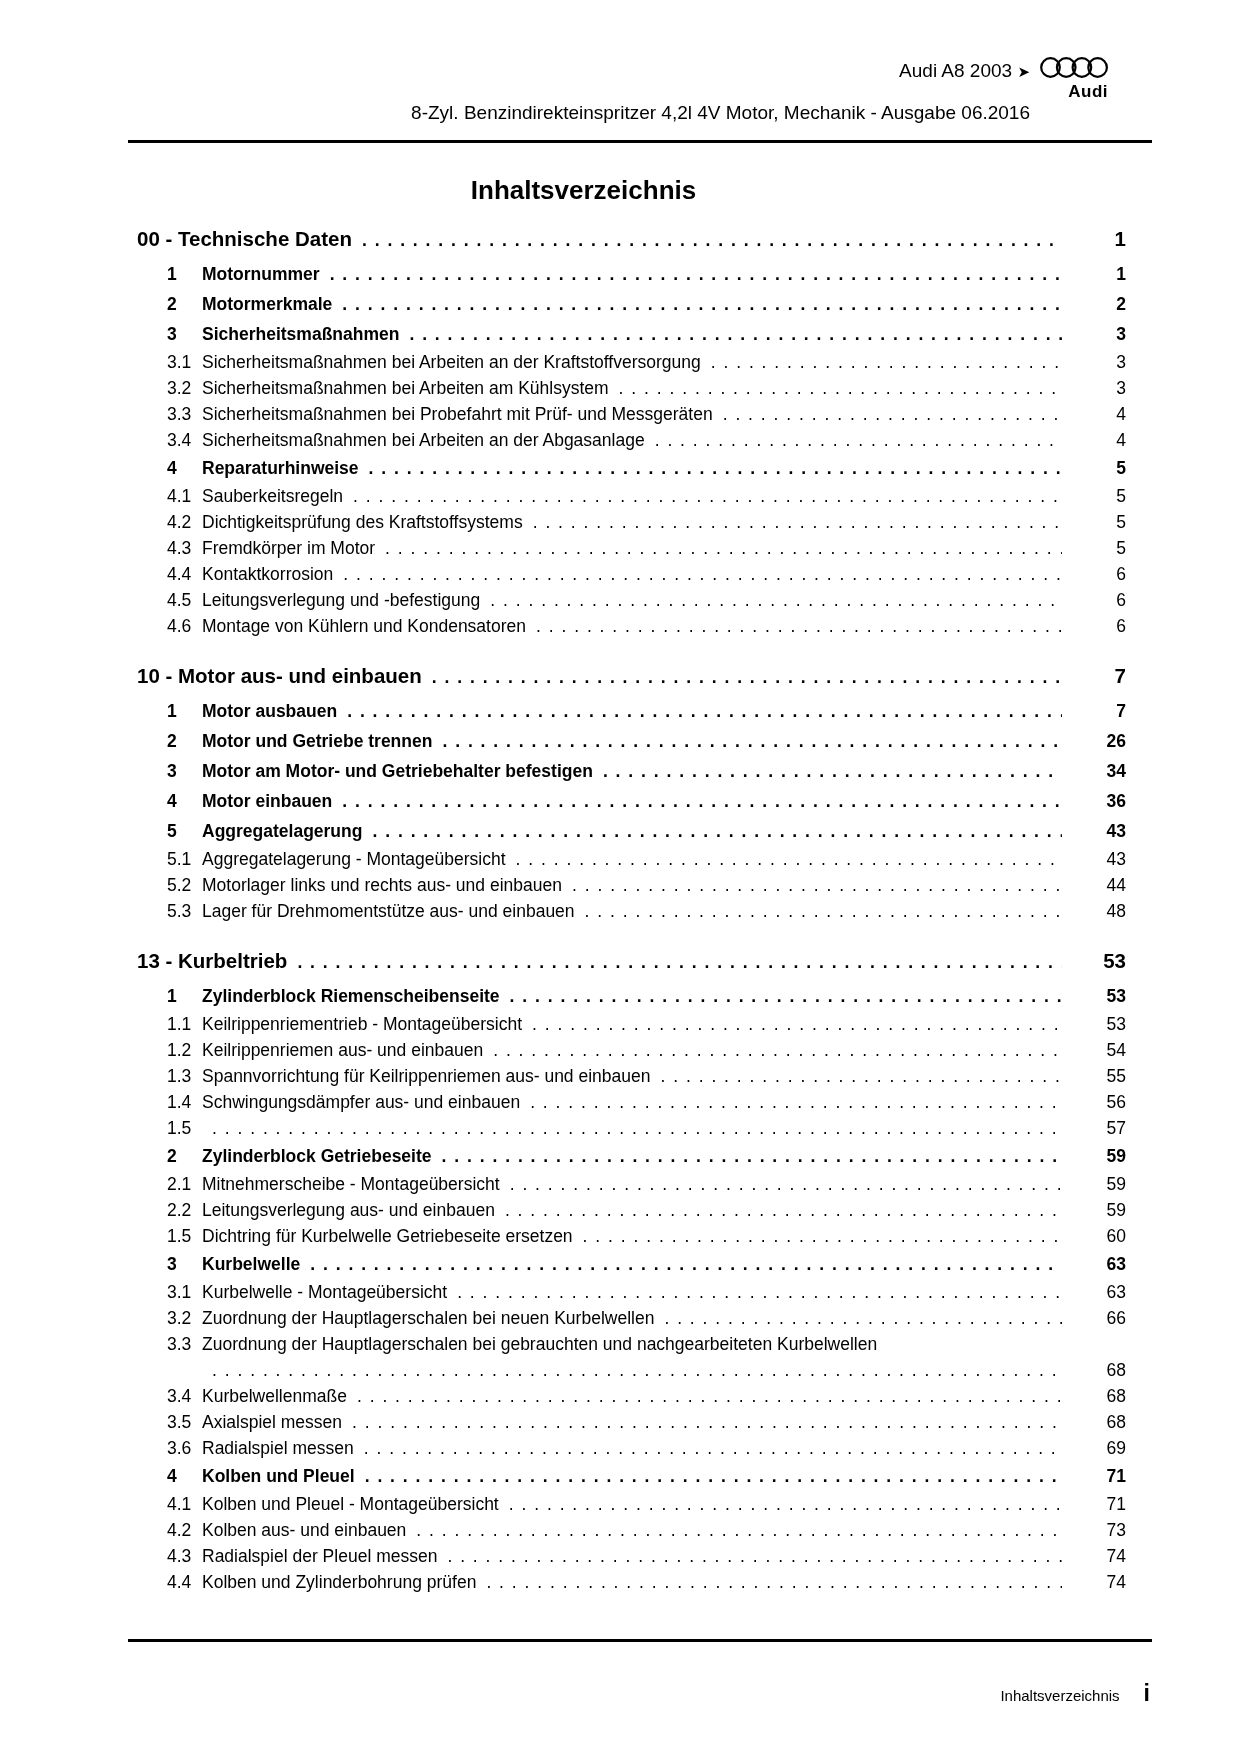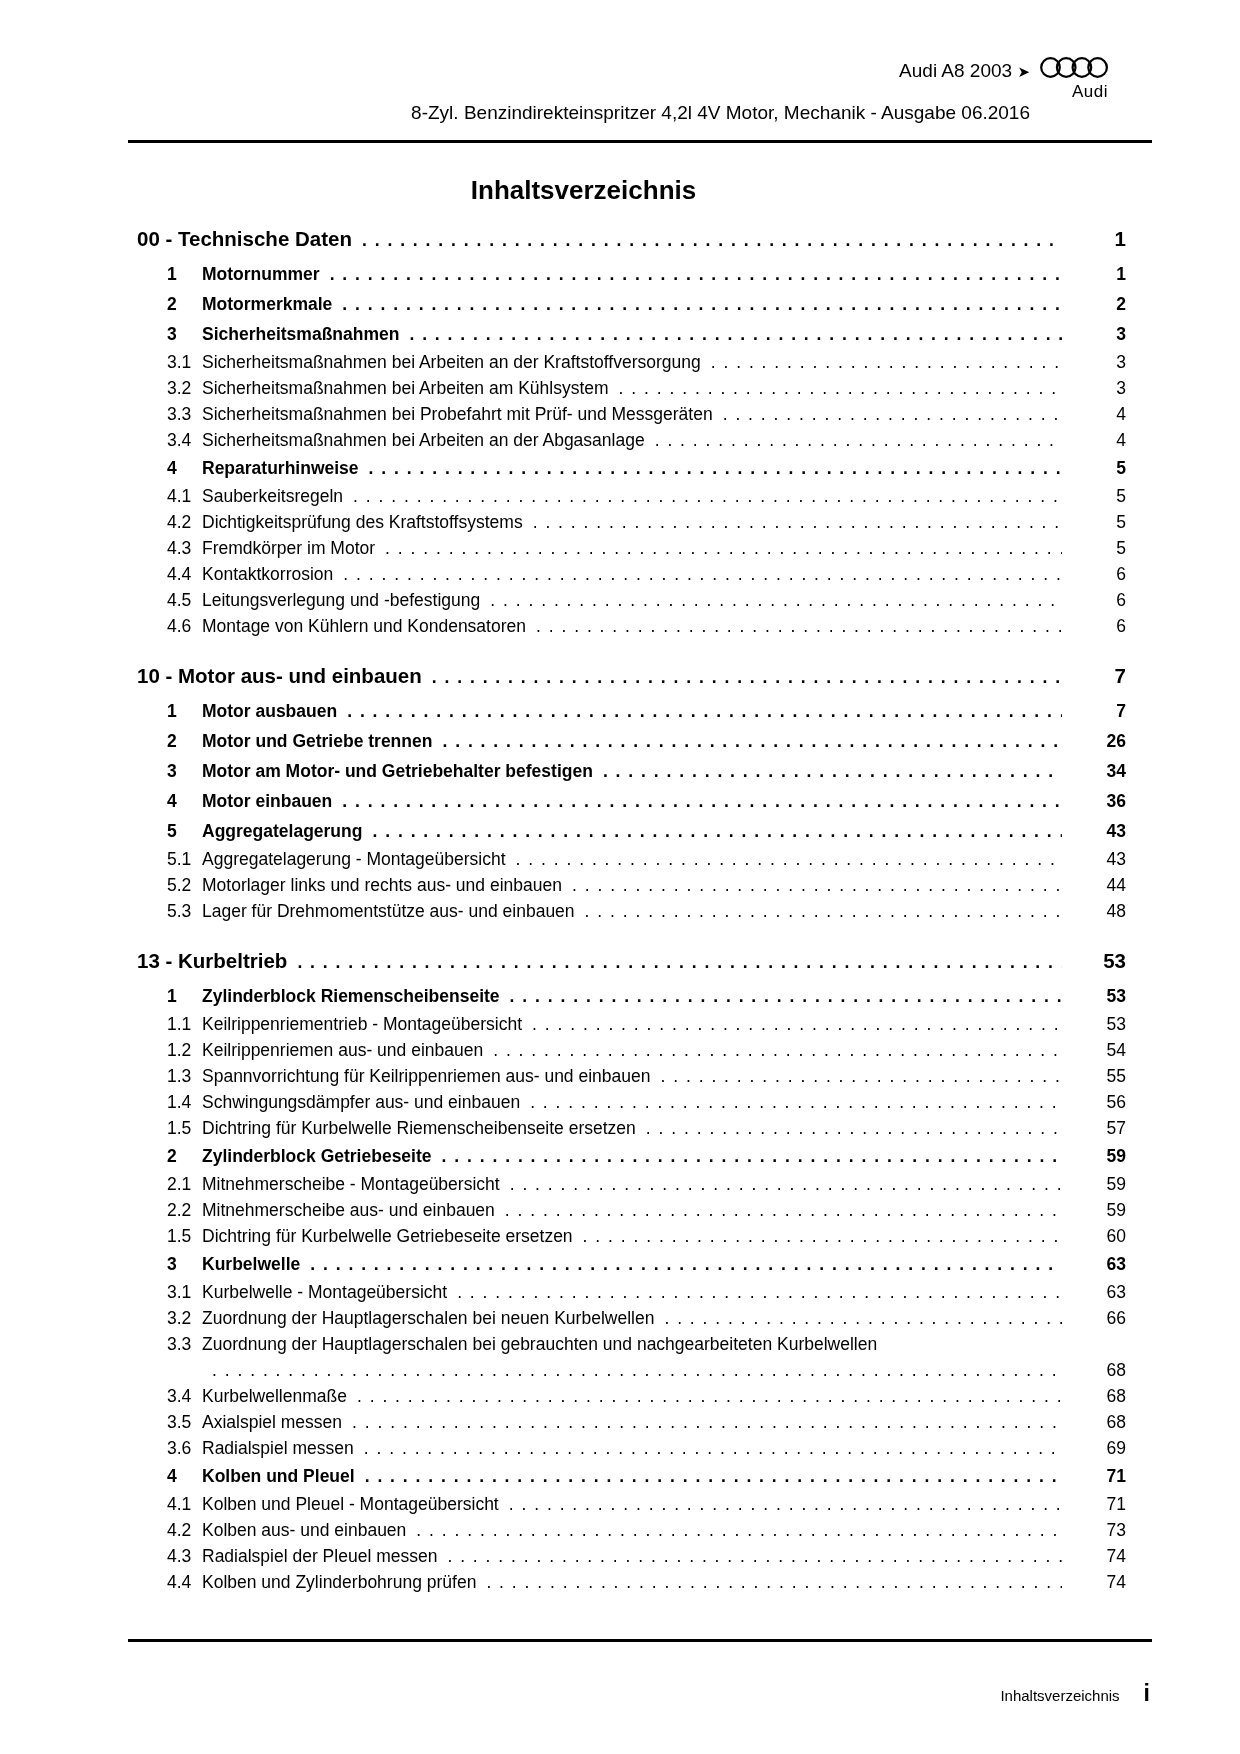--- a/index.html
+++ b/index.html
@@ -9,21 +9,21 @@
     font-family: "Liberation Sans", "DejaVu Sans", sans-serif;
     position: relative; overflow: hidden;
   }
 
   
   .header { position: relative; padding-top: 50px; }
   .header-text { text-align: right; padding-right: 210px; font-size: 19px; line-height: 41px; }
   .header-text .arrow { font-size: 15px; letter-spacing: 0; }
   .logo { position: absolute; top: 54px; right: 132px; text-align: right; }
   .rings { display: block; margin-left: auto; }
-  .wordmark { display: block; font-weight: 400; font-size: 17px; letter-spacing: 0.5px; margin-top: 1px; text-align: right; }
+  .wordmark { display: block; font-weight: 700; font-size: 17px; letter-spacing: 0.5px; margin-top: 1px; text-align: right; }
   .rule { margin: 7px 0 0 128px; width: 1024px; height: 3px; background: #000; }
 
   
   .doc-title { margin: 32px 0 0 137px; width: 893px; text-align: center; font-size: 26px; font-weight: 700; }
 
   
   .toc { margin: 18px 114px 0 137px; }
   .toc-chapter {
     display: flex; align-items: baseline;
     font-size: 20.5px; font-weight: 700; line-height: 30px;
@@ -249,39 +249,38 @@
       <span class="pg">55</span>
     </div>
     <div class="toc-entry">
       <span class="num">1.4</span>
       <span class="etitle">Schwingungsdämpfer aus- und einbauen</span>
       <span class="dots"></span>
       <span class="pg">56</span>
     </div>
     <div class="toc-entry">
       <span class="num">1.5</span>
-      <span class="etitle">Dichtring für Kurbelwelle Riemenscheibenseite ersetzen</span>
       <span class="dots"></span>
       <span class="pg">57</span>
     </div>
     <div class="toc-entry bold">
       <span class="num">2</span>
       <span class="etitle">Zylinderblock Getriebeseite</span>
       <span class="dots"></span>
       <span class="pg">59</span>
     </div>
     <div class="toc-entry">
       <span class="num">2.1</span>
       <span class="etitle">Mitnehmerscheibe - Montageübersicht</span>
       <span class="dots"></span>
       <span class="pg">59</span>
     </div>
     <div class="toc-entry">
       <span class="num">2.2</span>
-      <span class="etitle">Mitnehmerscheibe aus- und einbauen</span>
+      <span class="etitle">Leitungsverlegung aus- und einbauen</span>
       <span class="dots"></span>
       <span class="pg">59</span>
     </div>
     <div class="toc-entry">
       <span class="num">1.5</span>
       <span class="etitle">Dichtring für Kurbelwelle Getriebeseite ersetzen</span>
       <span class="dots"></span>
       <span class="pg">60</span>
     </div>
     <div class="toc-entry bold">

